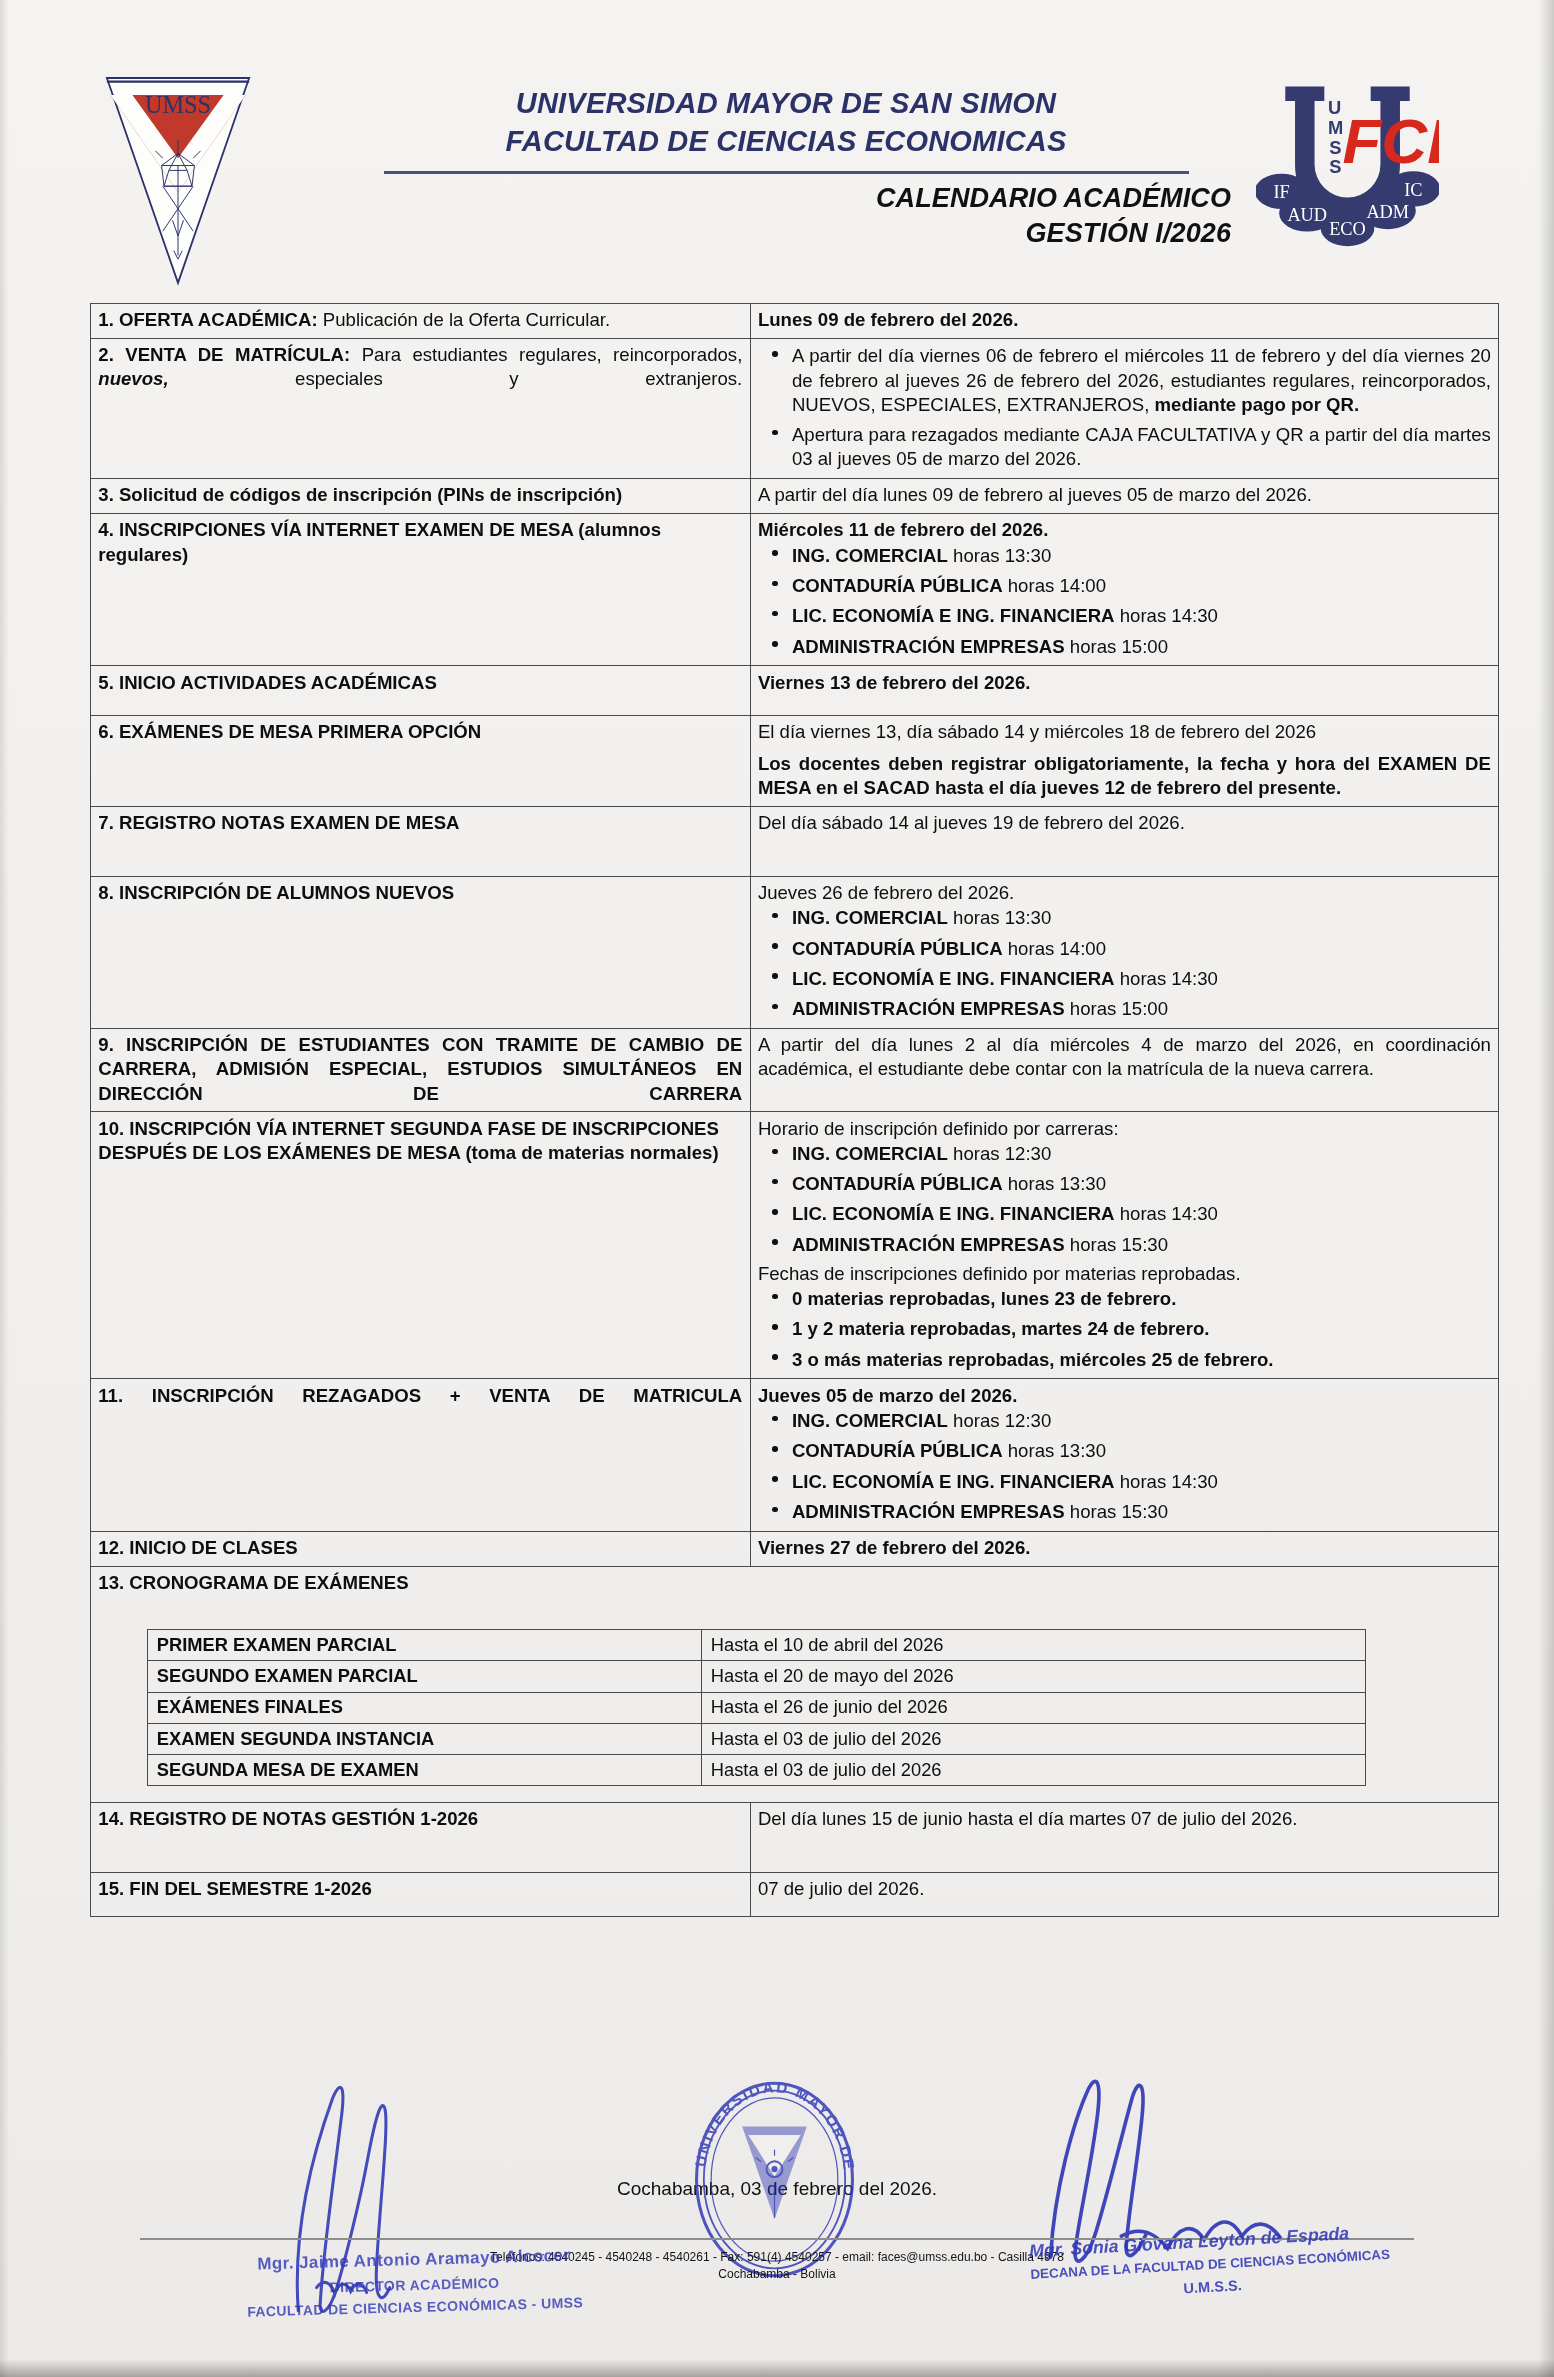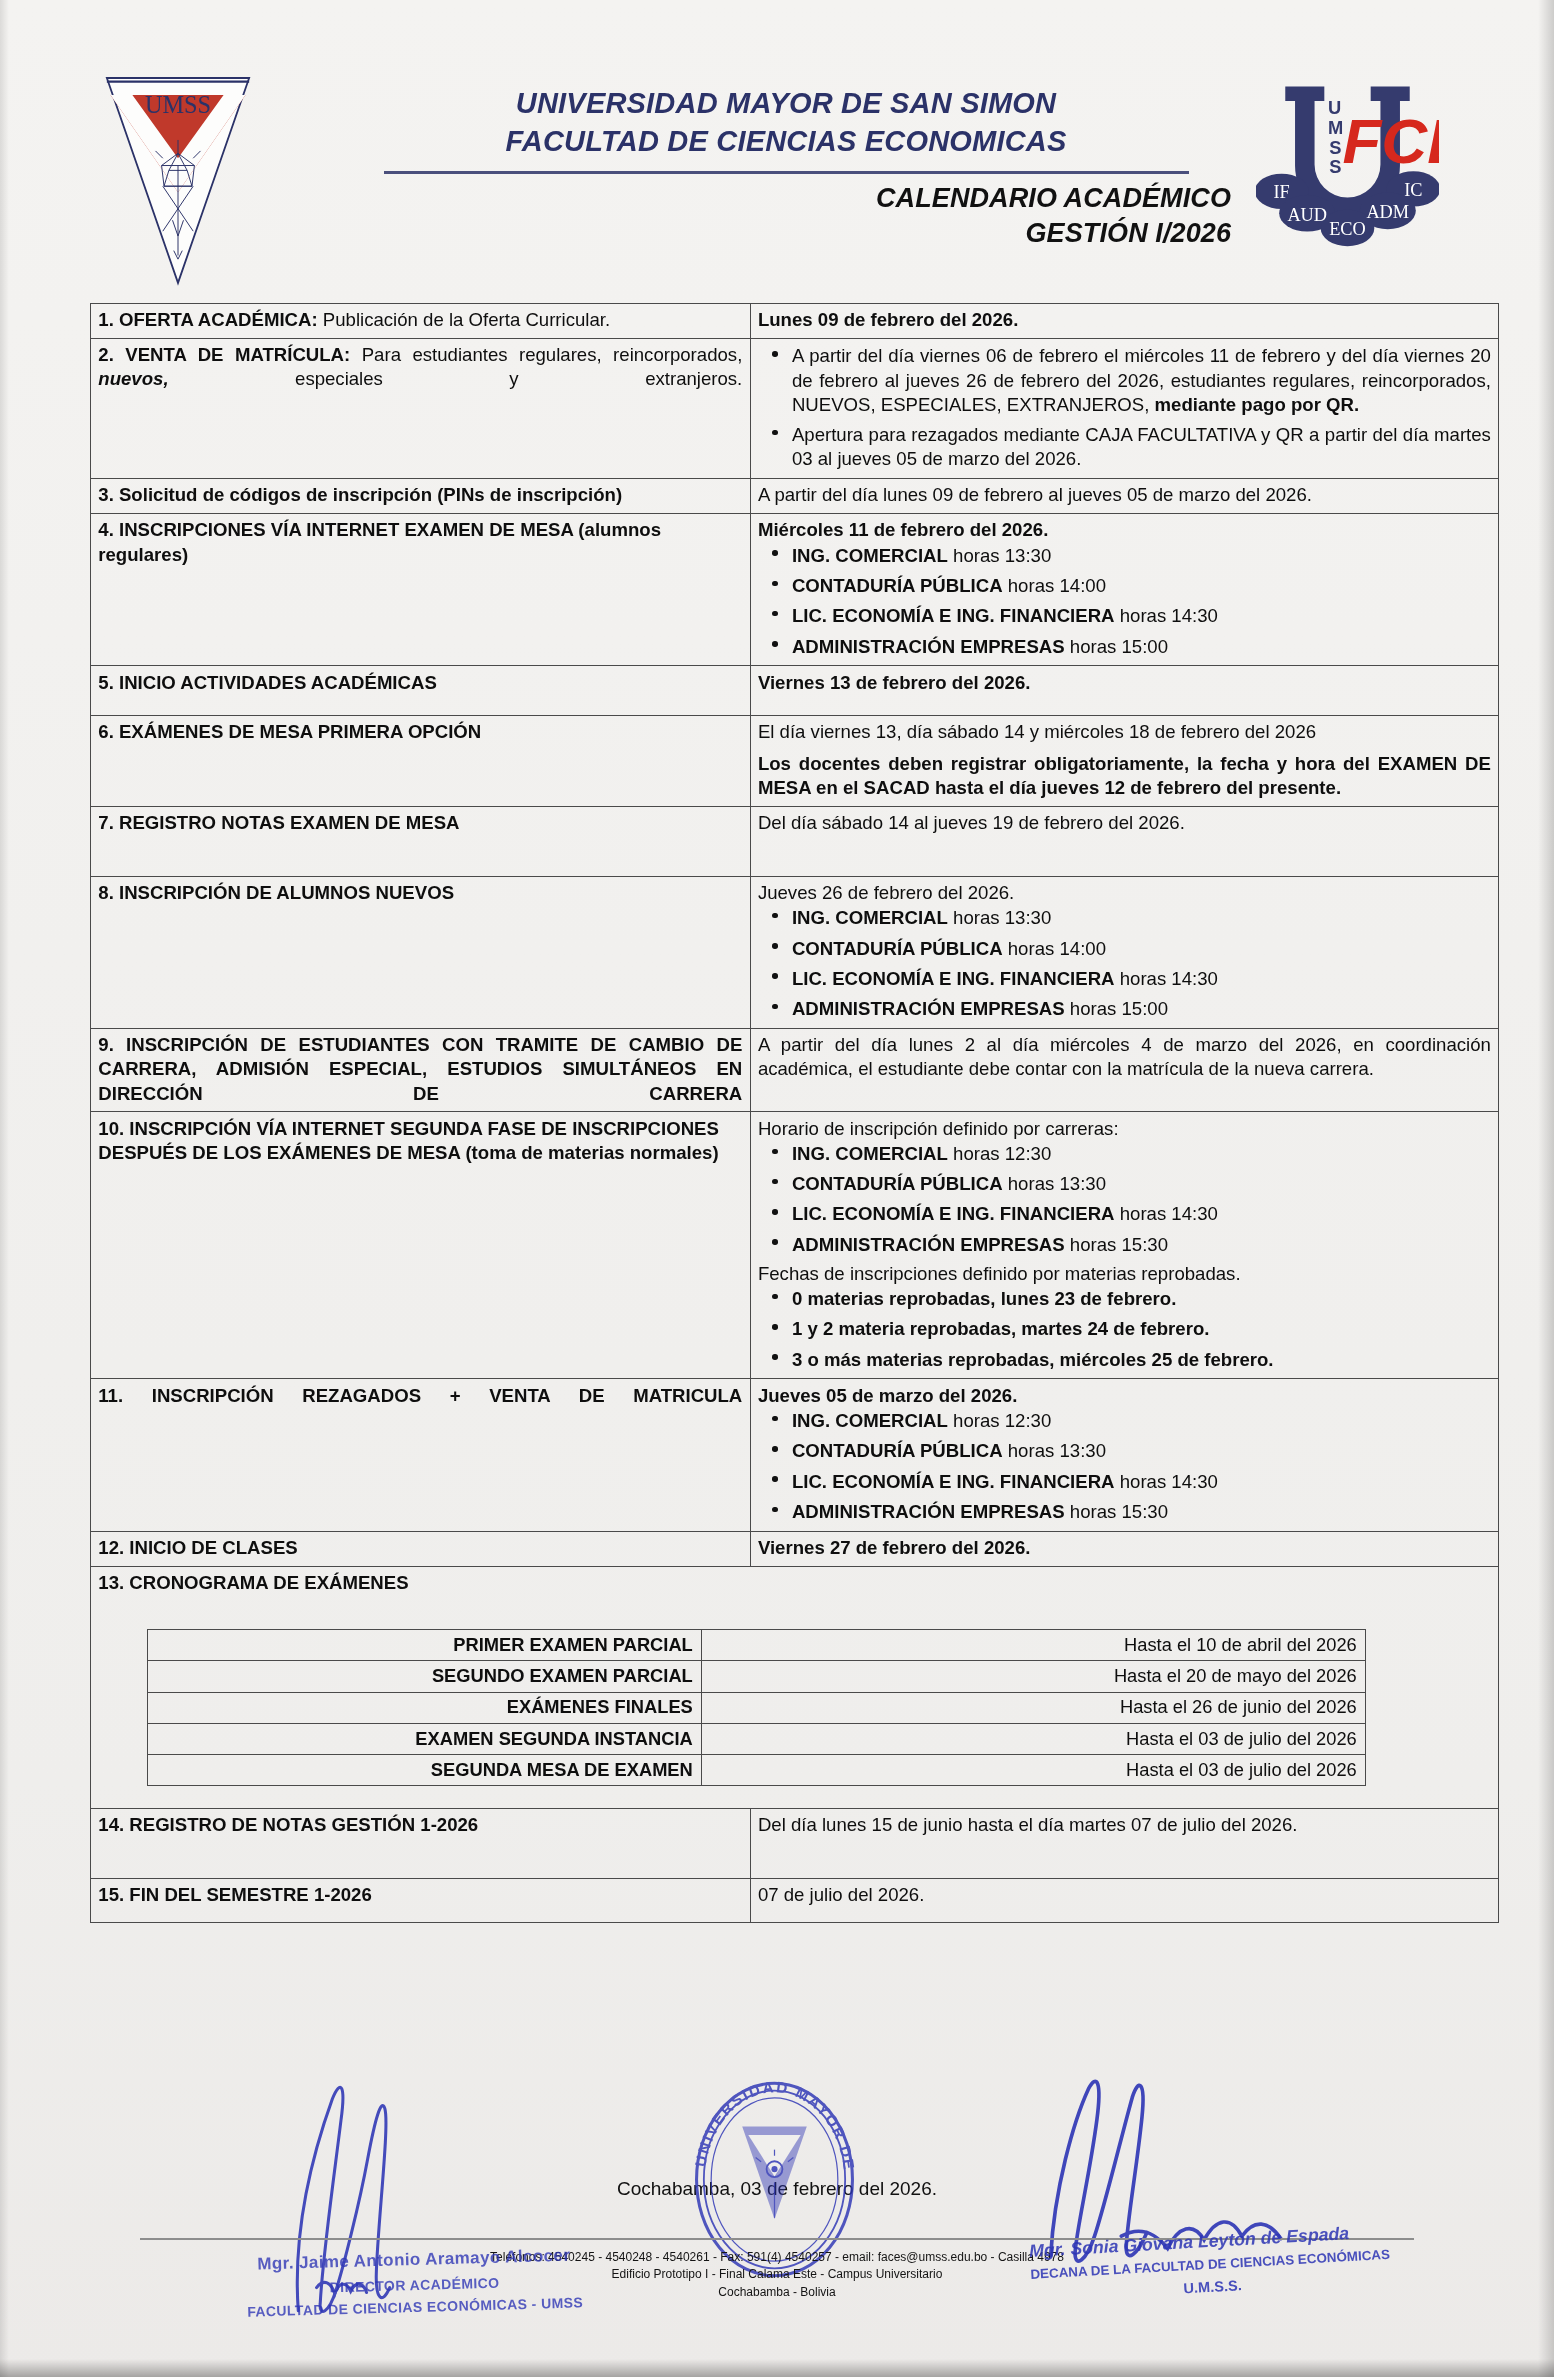--- a/index.html
+++ b/index.html
@@ -47,21 +47,21 @@
   .just{text-align:justify;text-align-last:justify;}
   .justn{text-align:justify;}
   ul.bl{margin:1.2px 0 0 0;padding:0 0 0 34px;list-style:none;}
   ul.bl li{position:relative;margin:0 0 6.1px 0;line-height:1.30;}
   ul.bl li:last-child{margin-bottom:1.2px;}
   ul.bl li .dot{position:absolute;left:-19.5px;top:6.7px;width:5.5px;height:5.5px;
     background:#111;border-radius:50%;}
   .tight li{margin-bottom:4.3px;}
 
   
-  .cron{width:1183px;margin:34px 0 16px 49px;border-collapse:collapse;table-layout:fixed;text-align:right;}
+  .cron{width:1183px;margin:34px 0 10px 49px;border-collapse:collapse;table-layout:fixed;}
   .cron td{border:1.2px solid #4a4a4a;font-size:18.3px;padding:3.7px 8.5px;line-height:1.25;}
   .cron td.k{width:536px;font-weight:bold;}
   .cron td.v{width:646px;}
 
   
   .place{position:absolute;left:0;top:2178px;width:1554px;text-align:center;
     font-size:19px;color:#111;}
   .foot-rule{position:absolute;left:140px;top:2238px;width:1274px;height:1.8px;background:#8d8d8d;}
   .footer{position:absolute;left:0;top:2249px;width:1554px;text-align:center;
     font-size:12px;color:#141414;line-height:1.44;}
@@ -380,21 +380,20 @@
                C74,320 92,310 106,268 C124,214 150,104 168,40 C178,8 190,12 184,72
                C176,152 160,240 158,286 C158,312 176,300 192,262"></path>
       <path d="M150,268 C186,248 210,268 226,288 C244,252 268,244 286,274
                C306,238 330,234 348,268 C368,240 392,242 412,272"></path>
     </g>
   </svg>
 
   <div class="foot-rule"></div>
   <div class="footer">
     <div>Teléfonos: 4540245 - 4540248 - 4540261 - Fax: 591(4) 4540257 - email: faces@umss.edu.bo - Casilla 4978</div>
-    <div>Edificio Prototipo I - Final Calama Este - Campus Universitario</div>
     <div>Cochabamba - Bolivia</div>
   </div>
 
   <div class="ink stamp-l">
     <div class="n">Mgr. Jaime Antonio Aramayo Alcocer</div>
     <div class="r">DIRECTOR ACADÉMICO</div>
     <div class="r">FACULTAD DE CIENCIAS ECONÓMICAS - UMSS</div>
   </div>
   <div class="ink stamp-r">
     <div class="n">Mgr. Sonia Giovana Leyton de Espada</div>

